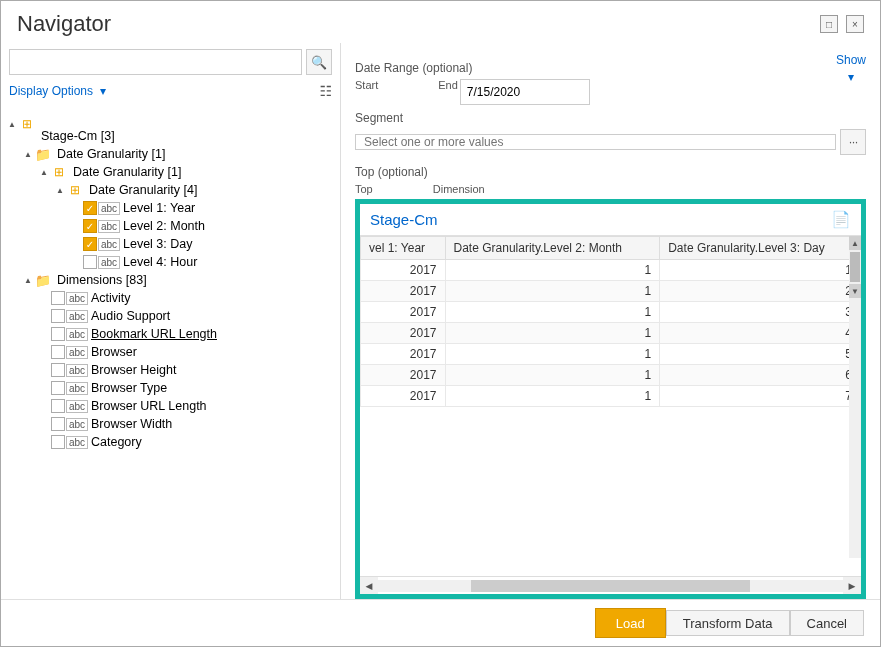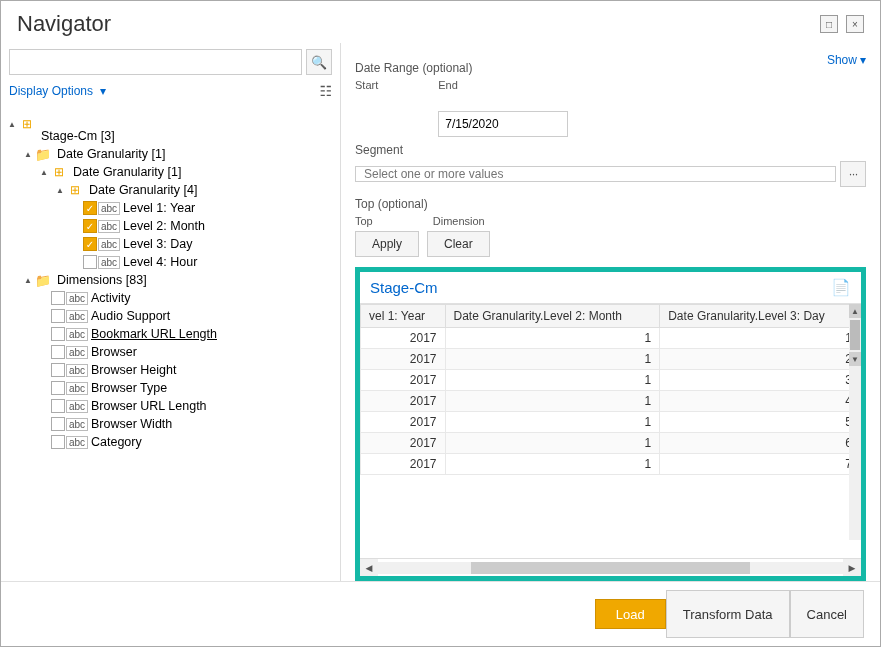--- a/index.html
+++ b/index.html
@@ -196,37 +196,38 @@
     .show-row {
       position: absolute;
       top: 10px;
       right: 14px;
       display: flex;
       align-items: center;
       gap: 3px;
       font-size: 12px;
       color: #0066cc;
       cursor: pointer;
+      flex-direction: column;
     }
     .section-label {
       font-size: 12px;
       color: #555;
       margin-bottom: 4px;
       margin-top: 8px;
     }
     .section-label:first-child { margin-top: 0; }
     .date-row {
       display: flex;
       gap: 60px;
       margin-bottom: 4px;
     }
     .date-field-group {
       display: flex;
-      flex-direction: column;
-      gap: 20px;
+      flex-direction: row;
+      gap: 2px;
     }
     .date-field-label {
       font-size: 11px;
       color: #555;
     }
     .date-input {
       height: 26px;
       border: 1px solid #ccc;
       padding: 2px 6px;
       font-size: 12px;
@@ -409,21 +410,21 @@
       height: 30px;
       padding: 0 20px;
       background: #f0a800;
       border: 1px solid #d09000;
       color: #fff;
       font-size: 13px;
       cursor: pointer;
       font-weight: 500;
     }
     .btn-transform, .btn-cancel {
-      height: 48px;
+      height: 26px;
       padding: 0 16px;
       background: #f5f5f5;
       border: 1px solid #ccc;
       color: #333;
       font-size: 13px;
       cursor: pointer;
     }
     
     .tree-container::-webkit-scrollbar { width: 12px; }
     .tree-container::-webkit-scrollbar-track { background: #f0f0f0; }
@@ -650,24 +651,20 @@
           <span>···</span>
         </button>
       </div>
 
       <div class="section-label">Top (optional)</div>
       <div class="top-row-labels">
         <span>Top</span>
         <span>Dimension</span>
       </div>
 
-      <div class="apply-clear-row">
-        <button class="btn-apply">Apply</button>
-        <button class="btn-clear">Clear</button>
-      </div>
 
       <div class="preview-section">
         <div class="preview-header">
           <span class="preview-title">Stage-Cm</span>
           <button class="preview-icon-btn">
             <span>📄</span>
           </button>
         </div>
         <div class="table-wrapper">
           <table class="data-table">

